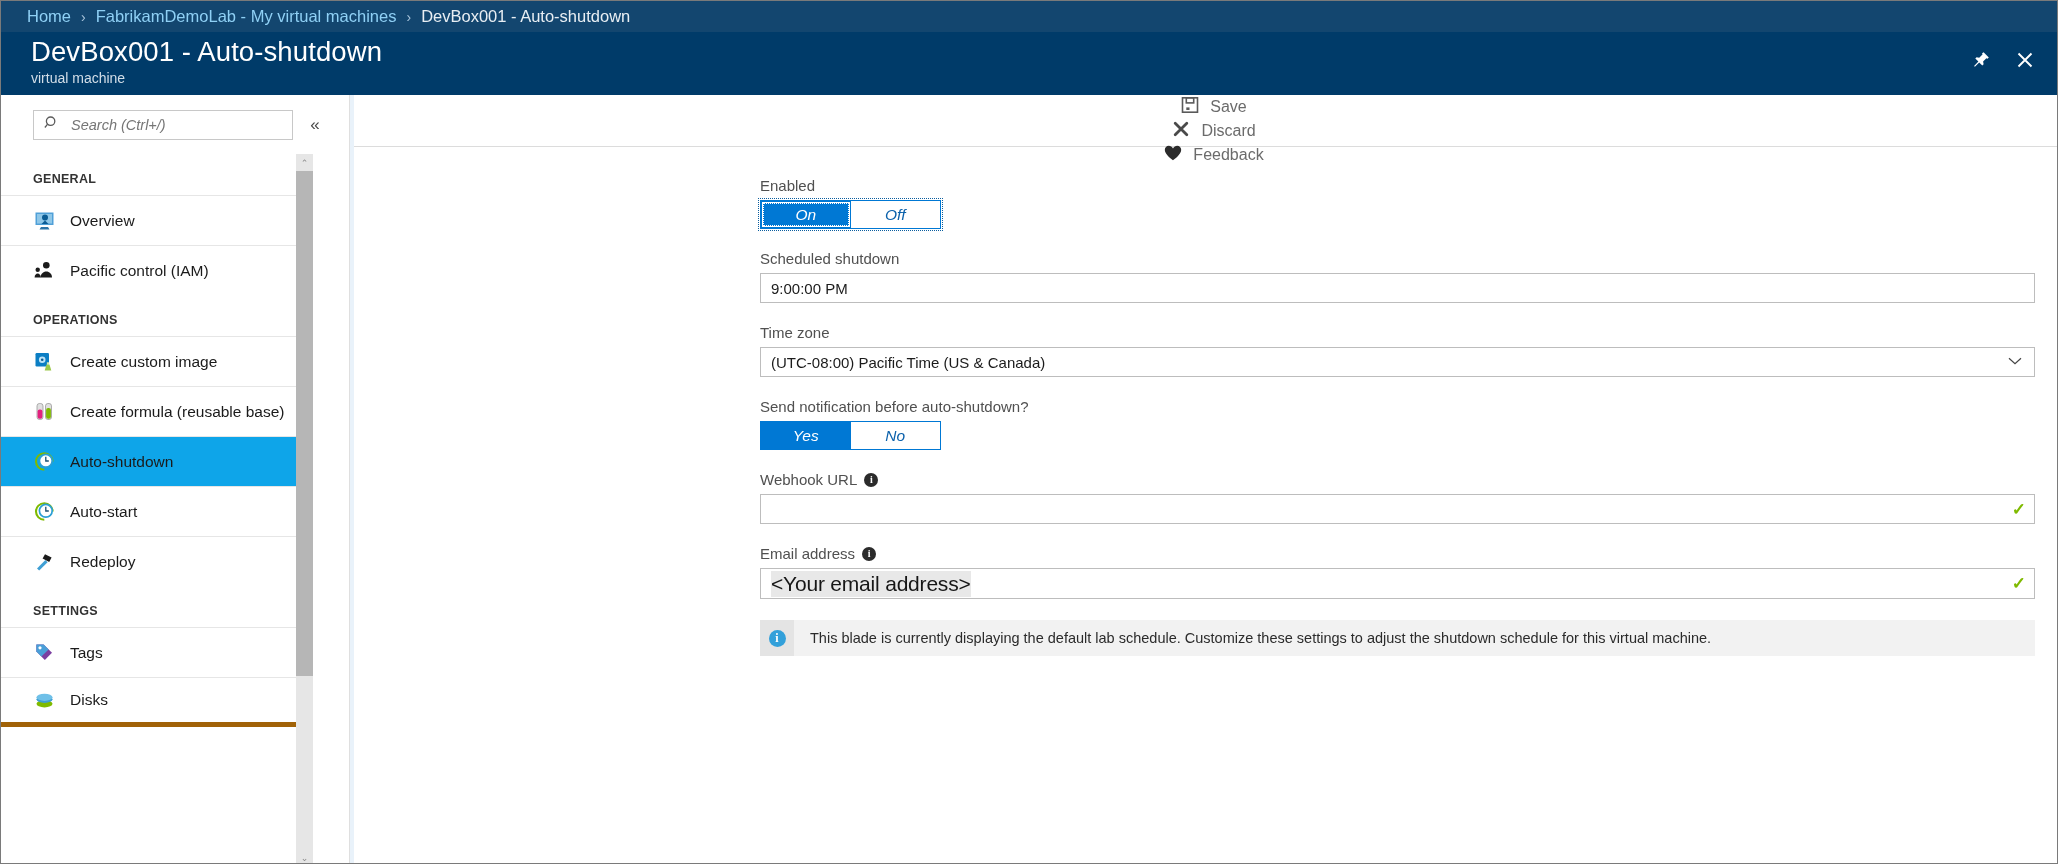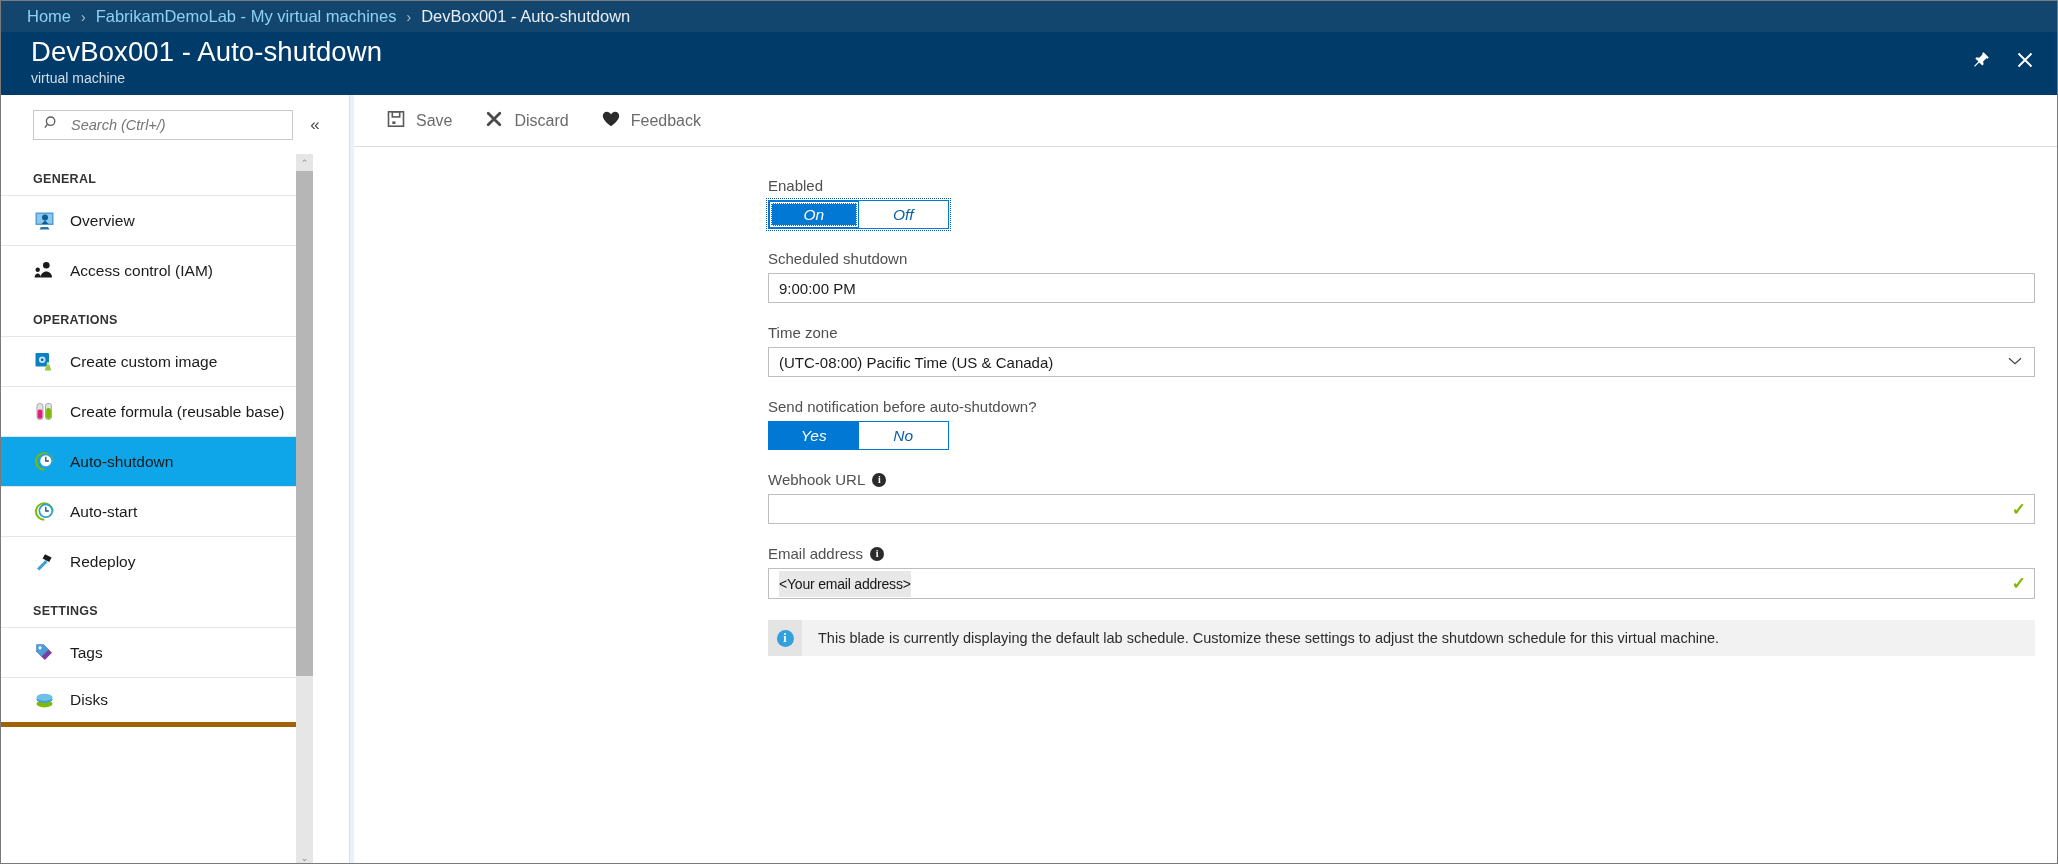--- a/index.html
+++ b/index.html
@@ -185,35 +185,36 @@
     display: flex;
     flex-direction: column;
   }
   .toolbar {
     height: 52px;
     border-bottom: 1px solid #dcdcdc;
     display: flex;
     align-items: center;
     padding-left: 16px;
     gap: 0;
+    flex-direction: column;
   }
   .tb-btn {
     display: flex;
     align-items: center;
     height: 40px;
     padding: 0 16px;
     cursor: pointer;
     color: #5a5a5a;
     font-size: 16px;
     gap: 10px;
     white-space: nowrap;
   }
   .tb-btn .tb-label { color: #6b6b6b; }
 
-  .form-area { padding: 30px 0 0 8px; }
+  .form-area { padding: 30px 0 0 0; }
   .form-inner { padding-left: 406px; padding-right: 22px; }
 
   .field-label {
     font-size: 15px;
     color: #505050;
     margin-bottom: 6px;
     display: flex;
     align-items: center;
     gap: 7px;
   }
@@ -283,21 +284,21 @@
     display: flex;
     align-items: center;
     padding: 0 8px 0 10px;
     font-size: 15px;
     color: #1b1b1b;
     position: relative;
   }
   .validated-input.big { height: 31px; }
   .validated-input .val-text { flex: 1; white-space: nowrap; overflow: hidden; }
   .validated-input .val-text.placeholder-big {
-    font-size: 14px;
+    font-size: 21px;
     color: #161616;
     background: #e8e8e8;
     display: inline-block;
     flex: 0 0 auto;
     line-height: 26px;
     letter-spacing: -.2px;
   }
   .check {
     color: #7fba00;
     font-size: 17px;
@@ -419,21 +420,21 @@
             </div>
             <div class="menu-item">
               <span class="mi-icon">
                 <svg width="21" height="21" viewBox="0 0 21 21">
                   <circle cx="12.3" cy="5.2" r="3.3" fill="#1b1b1b"></circle>
                   <path d="M6.6 17.5c0-3.5 2.6-6 5.7-6s5.7 2.5 5.7 6z" fill="#1b1b1b"></path>
                   <circle cx="3.7" cy="9.8" r="2.2" fill="#1b1b1b"></circle>
                   <path d="M0.6 17.5c0-2.2 1.4-3.9 3.1-3.9s3.1 1.7 3.1 3.9z" fill="#1b1b1b"></path>
                 </svg>
               </span>
-              <span>Access control (IAM)</span>
+              <span>Pacific control (IAM)</span>
             </div>
             <div class="menu-section">OPERATIONS</div>
             <div class="menu-item">
               <span class="mi-icon">
                 <svg width="21" height="21" viewBox="0 0 21 21">
                   <rect x="1.5" y="2" width="13.5" height="13.5" rx="1.2" fill="#0b7ec4"></rect>
                   <circle cx="8.2" cy="8.7" r="3.3" fill="#bde3f7"></circle>
                   <circle cx="8.2" cy="8.7" r="1.3" fill="#0b5c94"></circle>
                   <path d="M12.5 13.5h3l1.8 6h-6.6z" fill="#9cc84a"></path>
                   <rect x="12.9" y="11.3" width="2.2" height="2.4" fill="#d7ebb0"></rect>

